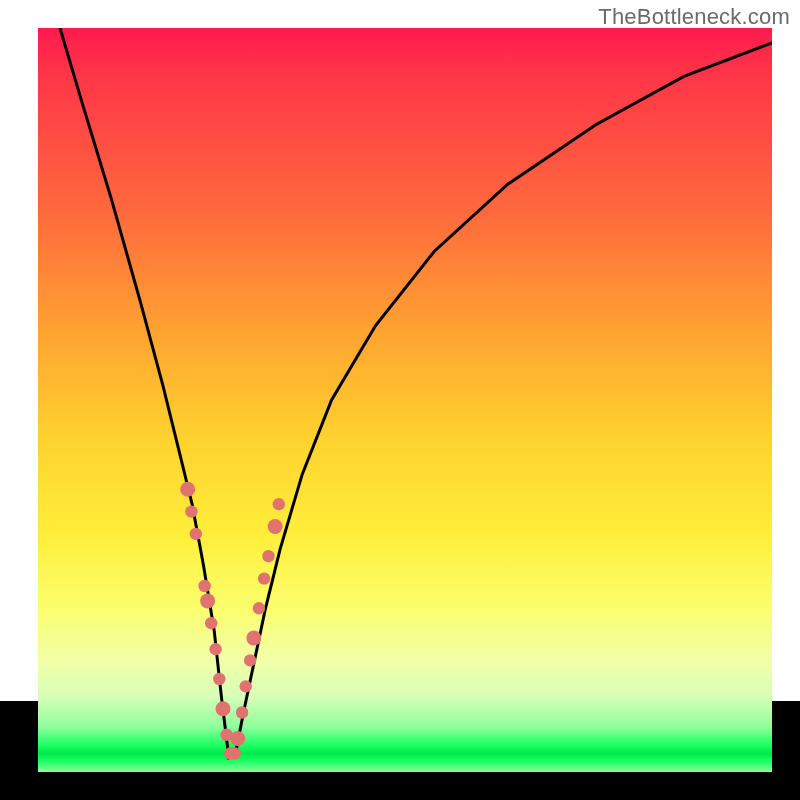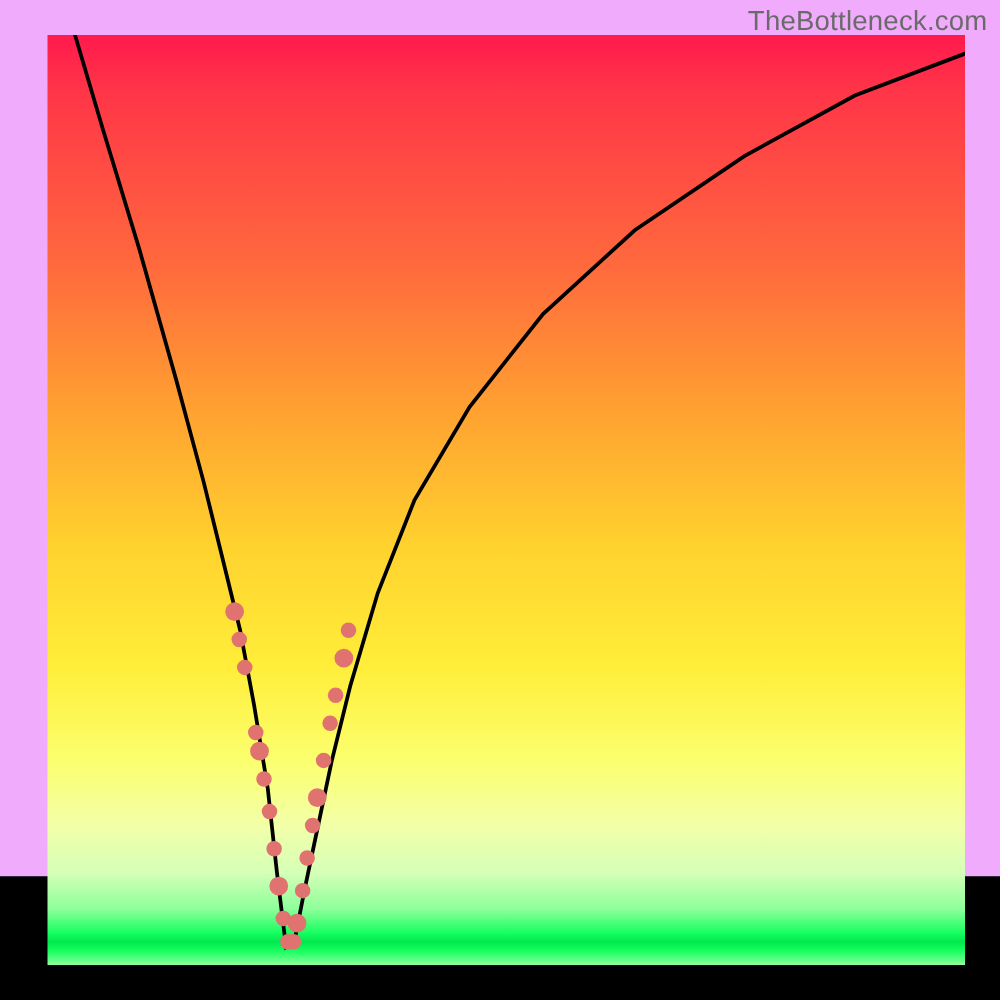--- a/index.html
+++ b/index.html
@@ -8,21 +8,21 @@
   width: 800px;
   height: 800px;
   overflow: hidden;
   background: #000;
   font-family: Arial, Helvetica, sans-serif;
 }
 .frame {
   position: absolute;
   left: 0; top: 0;
   width: 800px; height: 701px;
-  background: #f0abfc;
+  background: #ffffff;
 }
 .plot-area {
   position: absolute;
   left: 38px;
   top: 28px;
   width: 734px;
   height: 744px;
   
   background: linear-gradient(to bottom,
     #ff1a4d 0%,

